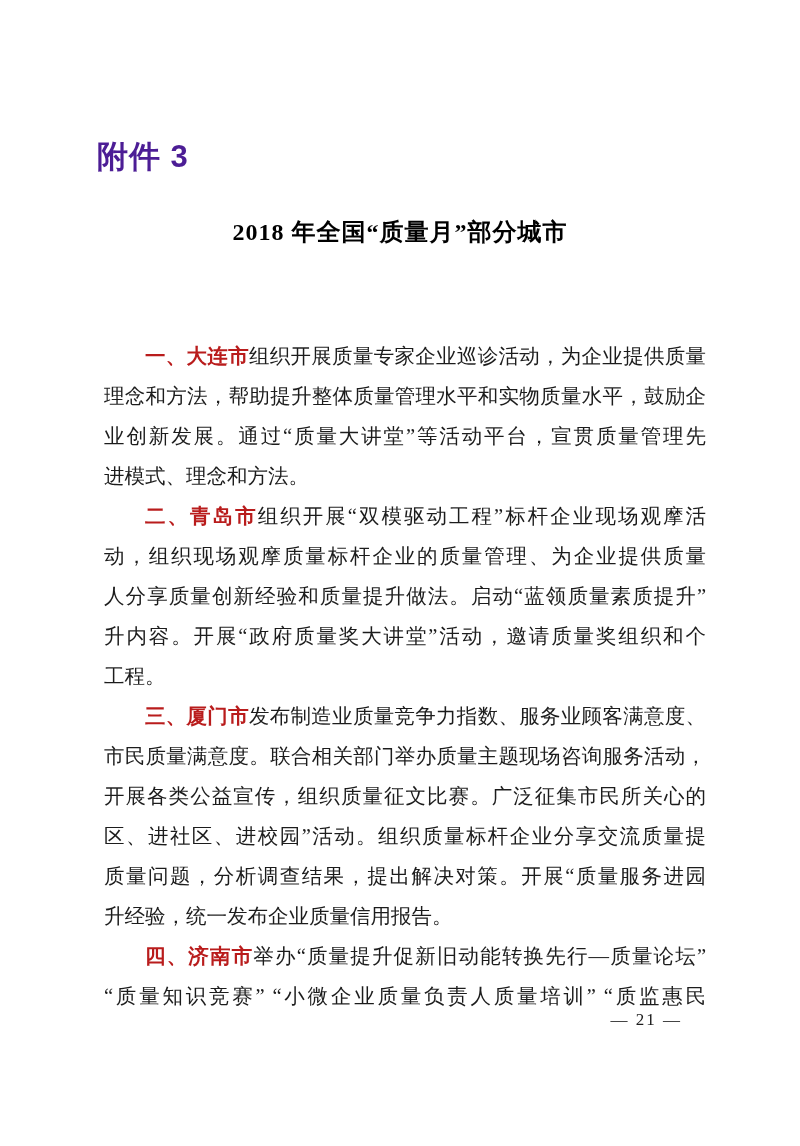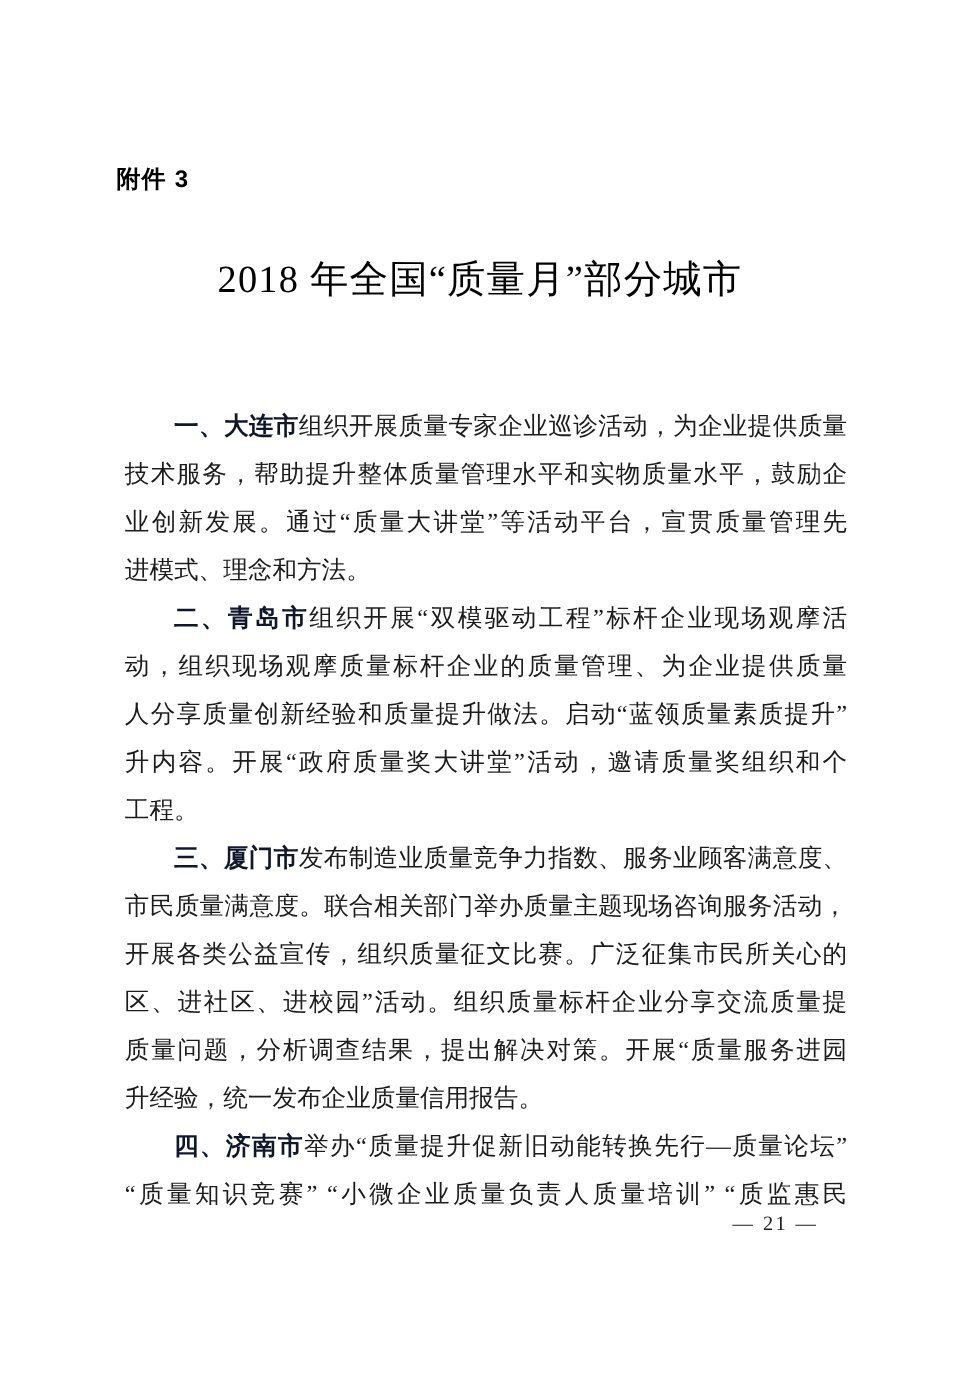--- a/index.html
+++ b/index.html
@@ -15,33 +15,33 @@
     background: #ffffff;
     color: #1c1c1c;
     overflow: hidden;
   }
   .attachment-label {
     position: absolute;
     left: 97px;
     top: 136px;
     font-family: "Liberation Sans", "DejaVu Sans", sans-serif;
     font-weight: 700;
-    font-size: 20px;
+    font-size: 31px;
     letter-spacing: 1px;
-    color: #000000;
+    color: #4c1d95;
   }
   .doc-title {
     position: absolute;
     left: 0;
     right: 0;
     top: 212px;
     text-align: center;
     font-family: "Liberation Serif", "DejaVu Serif", serif;
-    font-weight: 400;
-    font-size: 32px;
+    font-weight: 700;
+    font-size: 24px;
     line-height: 40px;
     letter-spacing: 1px;
     color: #000;
   }
   .doc-body {
     position: absolute;
     left: 104px;
     top: 336px;
     width: 602px;
     font-size: 20.5px;
@@ -54,21 +54,21 @@
   }
   .line.fill {
     text-align-last: justify;
   }
   .line.first {
     text-indent: 2em;
   }
   .lead {
     font-family: Liberation Serif, serif;
     font-weight: 700;
-    color: #0f172a;
+    color: #b91c1c;
   }
   .page-number {
     position: absolute;
     top: 1010px;
     right: 118px;
     font-size: 17px;
     letter-spacing: 2px;
     color: #1c1c1c;
   }
 </style>
@@ -78,21 +78,21 @@
 <div class="page">
   <div class="attachment-label">附件 3</div>
 
   <div class="doc-title">
     <div>2018 年全国“质量月”部分城市</div>
   </div>
 
   <div class="doc-body">
       <div class="paragraph">
         <div class="line first fill"><span class="lead">一、大连市</span>组织开展质量专家企业巡诊活动，为企业提供质量</div>
-        <div class="line fill">技术服务，帮助提升整体质量管理水平和实物质量水平，鼓励企</div>
+        <div class="line fill">理念和方法，帮助提升整体质量管理水平和实物质量水平，鼓励企</div>
         <div class="line fill">业创新发展。通过“质量大讲堂”等活动平台，宣贯质量管理先</div>
         <div class="line">进模式、理念和方法。</div>
       </div>
       <div class="paragraph">
         <div class="line first fill"><span class="lead">二、青岛市</span>组织开展“双模驱动工程”标杆企业现场观摩活</div>
         <div class="line fill">动，组织现场观摩质量标杆企业的质量管理、为企业提供质量</div>
         <div class="line fill">人分享质量创新经验和质量提升做法。启动“蓝领质量素质提升”</div>
         <div class="line fill">升内容。开展“政府质量奖大讲堂”活动，邀请质量奖组织和个</div>
         <div class="line">工程。</div>
       </div>

